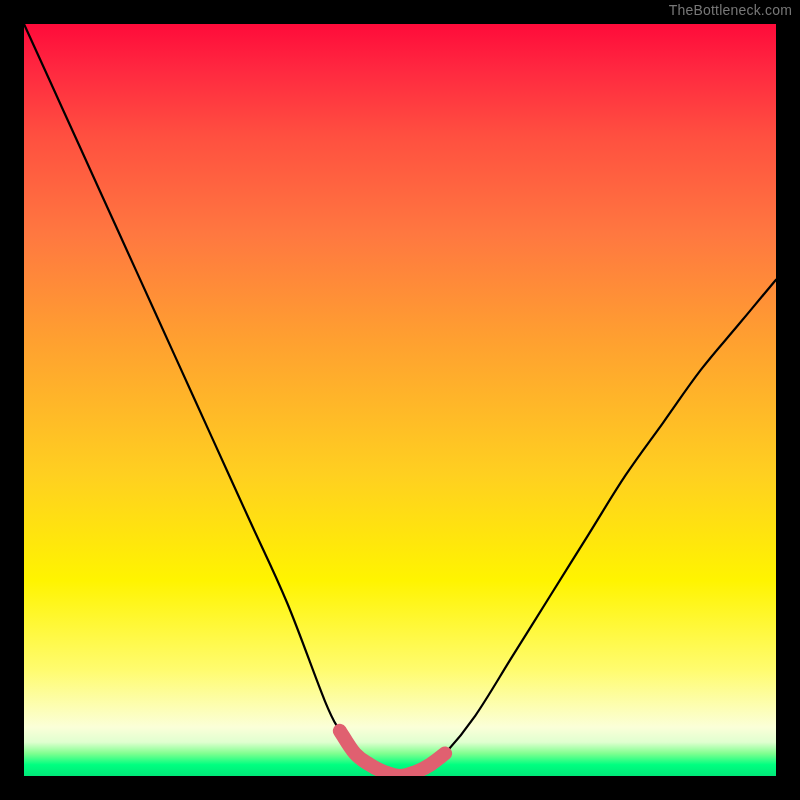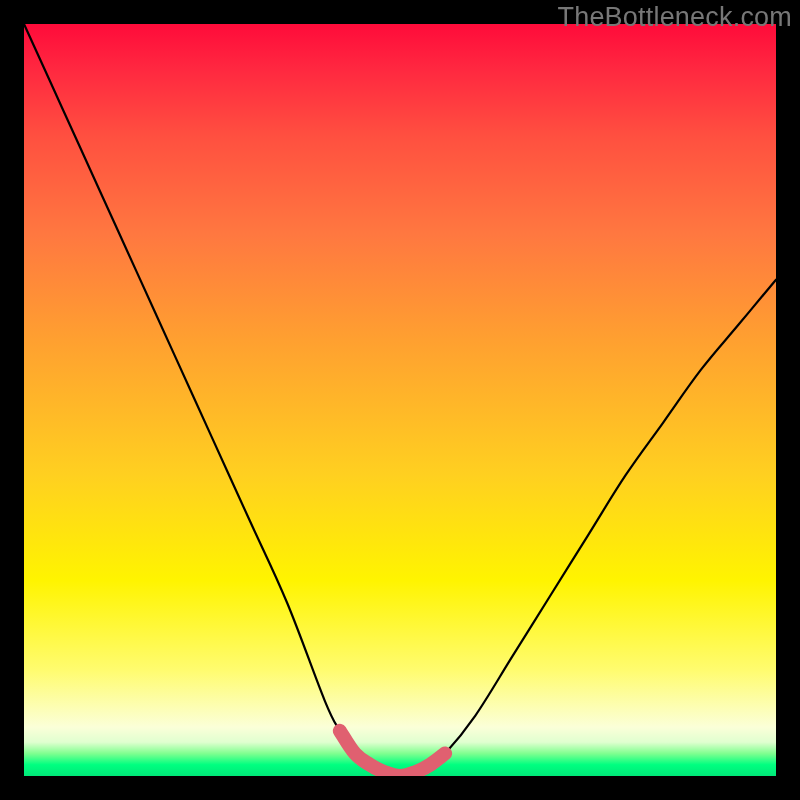--- a/index.html
+++ b/index.html
@@ -32,21 +32,21 @@
       #80ff90 97%,
       #00ff80 98.5%,
       #00e878 100%
     );
   }
   .watermark {
     position: absolute;
     top: 2px;
     right: 8px;
     color: #777;
-    font-size: 27px;
+    font-size: 14px;
     font-weight: 500;
     letter-spacing: 0.2px;
     z-index: 10;
   }
   svg.overlay {
     position: absolute;
     left: 0;
     top: 0;
     width: 752px;
     height: 752px;

